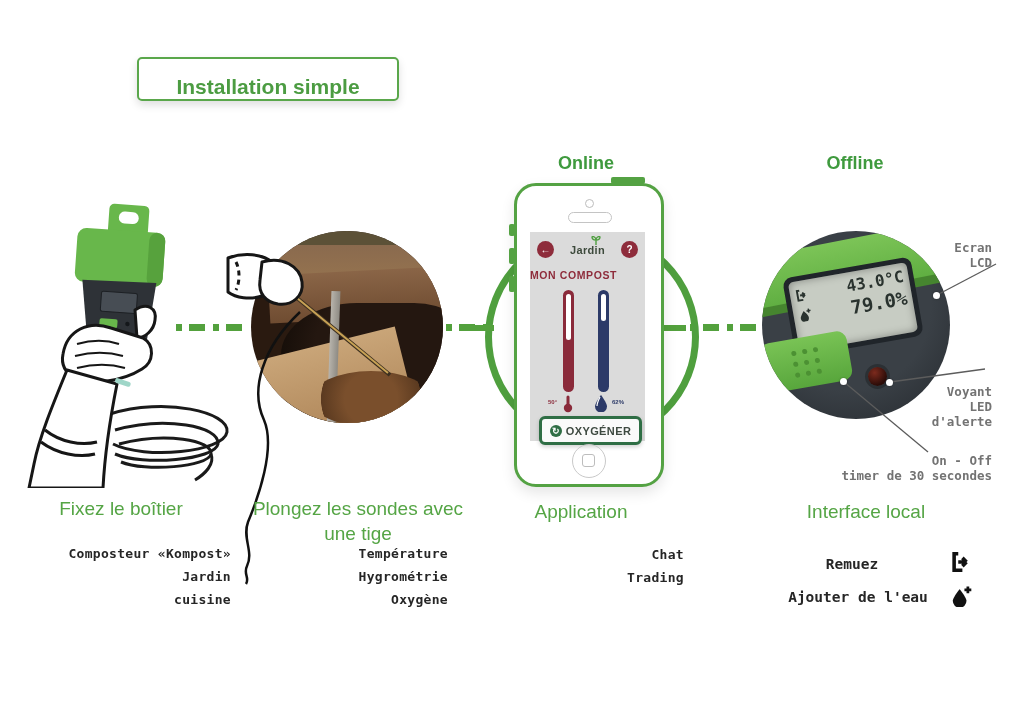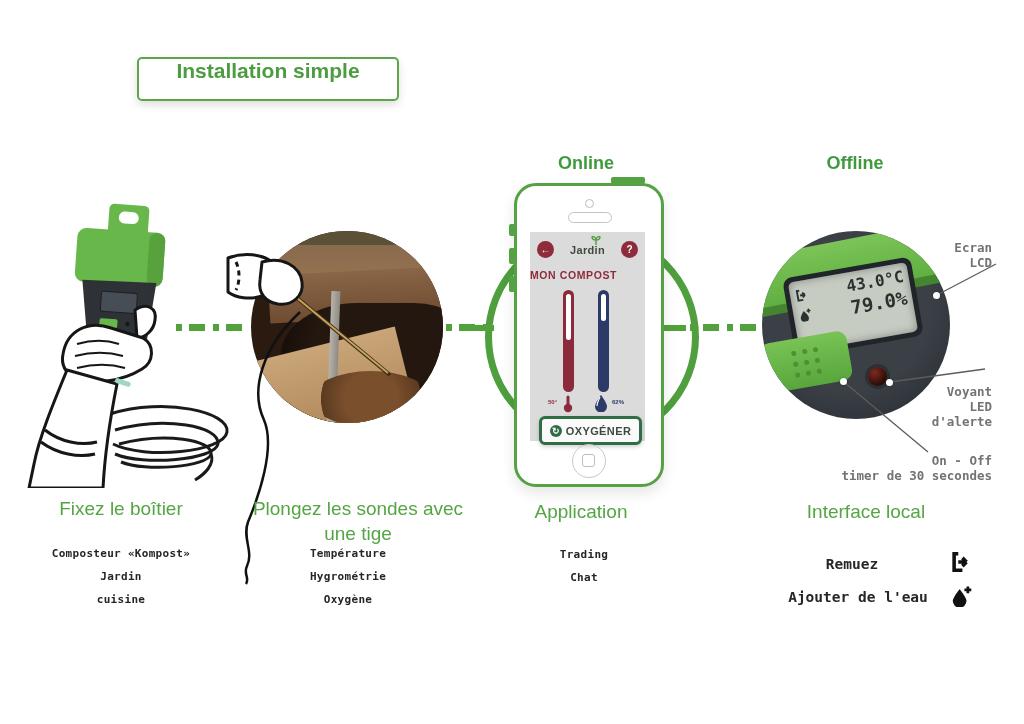--- a/index.html
+++ b/index.html
@@ -1,20 +1,20 @@
 <!DOCTYPE html>
 <html><head>
 <meta charset="utf-8">
 <style>
   html,body{margin:0;padding:0;background:#fff;}
   .stage{position:relative;width:1024px;height:724px;background:#fff;overflow:hidden;
          font-family:"Liberation Sans",sans-serif;}
   
   .hbox{position:absolute;top:57px;height:40px;background:#fff;border:2px solid #5aa74b;
-        border-radius:5px;box-shadow:0 4px 9px rgba(0,0,0,.13);display:flex;align-items:flex-start;
+        border-radius:5px;box-shadow:0 4px 9px rgba(0,0,0,.13);display:flex;align-items:flex-end;
         justify-content:center;font-weight:bold;font-size:21px;color:#4c9c42;}
   #hbox1{left:137px;width:258px;}
   #hbox2{left:599px;width:260px;}
   .modelab{position:absolute;top:153px;width:140px;text-align:center;font-weight:bold;
            font-size:18px;color:#3f9a3e;}
   #online{left:516px;} #offline{left:785px;}
   
   .dash{position:absolute;top:324px;height:7px;z-index:1;
         background:repeating-linear-gradient(90deg,#53a13d 0 6px,transparent 6px 13px,#53a13d 13px 29px,transparent 29px 37px);}
   .tick{position:absolute;top:325px;height:6px;background:#53a13d;z-index:3;}
@@ -82,22 +82,22 @@
   .dev-btn b{width:5px;height:5px;border-radius:50%;background:#4c9133;display:block;margin:auto;}
   .led{position:absolute;left:106px;top:136px;width:19px;height:19px;border-radius:50%;
     background:radial-gradient(circle at 35% 30%,#7c2a1d,#2b0c08 70%);box-shadow:0 0 0 3px rgba(0,0,0,.25);}
   .wdot{position:absolute;width:7px;height:7px;border-radius:50%;background:#fff;z-index:5;
         box-shadow:0 0 2px rgba(0,0,0,.4);}
   
   .callout{position:absolute;right:32px;text-align:right;font-family:"DejaVu Sans Mono",monospace;
     font-weight:bold;font-size:12.5px;line-height:15px;color:#737373;z-index:6;}
   
   .caption{position:absolute;text-align:center;font-size:19px;color:#55a545;z-index:6;line-height:25px;}
-  .pxlist{position:absolute;text-align:center;font-family:"DejaVu Sans Mono",monospace;
-    font-weight:bold;font-size:11px;color:#262626;line-height:23px;z-index:6;letter-spacing:.3px;}
+  .pxlist{position:absolute;text-align:right;font-family:"DejaVu Sans Mono",monospace;
+    font-weight:bold;font-size:13px;color:#262626;line-height:23px;z-index:6;letter-spacing:.3px;}
   .pxrow{position:absolute;font-family:"DejaVu Sans Mono",monospace;font-weight:bold;font-size:14.5px;
     color:#262626;z-index:6;width:200px;text-align:center;}
   .rowicon{position:absolute;z-index:6;}
   .overlay{position:absolute;left:0;top:0;z-index:4;pointer-events:none;}
   .illus{position:absolute;left:15px;top:192px;z-index:3;}
 </style>
 </head>
 <body>
 
 <div class="stage">
@@ -289,22 +289,22 @@
     <div>Composteur «Kompost»</div>
     <div>Jardin</div>
     <div>cuisine</div>
   </div>
   <div class="pxlist" style="left:248px;top:542px;width:200px;">
     <div>Température</div>
     <div>Hygrométrie</div>
     <div>Oxygène</div>
   </div>
   <div class="pxlist" style="left:484px;top:543px;width:200px;">
+    <div>Chat</div>
     <div>Trading</div>
-    <div>Chat</div>
   </div>
 
   <div class="pxrow" style="left:752px;top:556px;">Remuez</div>
   <svg class="rowicon" style="left:950px;top:551px;" width="22" height="22" viewBox="0 0 16 16">
     <path d="M6,2 H3 V14 H9" stroke="#111" stroke-width="2.6" fill="none"></path>
     <path d="M6,8 H12 M12,8 L9,5 M12,8 L9,11" stroke="#111" stroke-width="2.6" fill="none"></path>
   </svg>
   <div class="pxrow" style="left:758px;top:589px;">Ajouter de l'eau</div>
   <svg class="rowicon" style="left:950px;top:585px;" width="22" height="22" viewBox="0 0 16 16">
     <path d="M7,3 C7,3 2,9 2,11.5 a5,5 0 0 0 10,0 C12,9 7,3 7,3 Z" fill="#111"></path>

